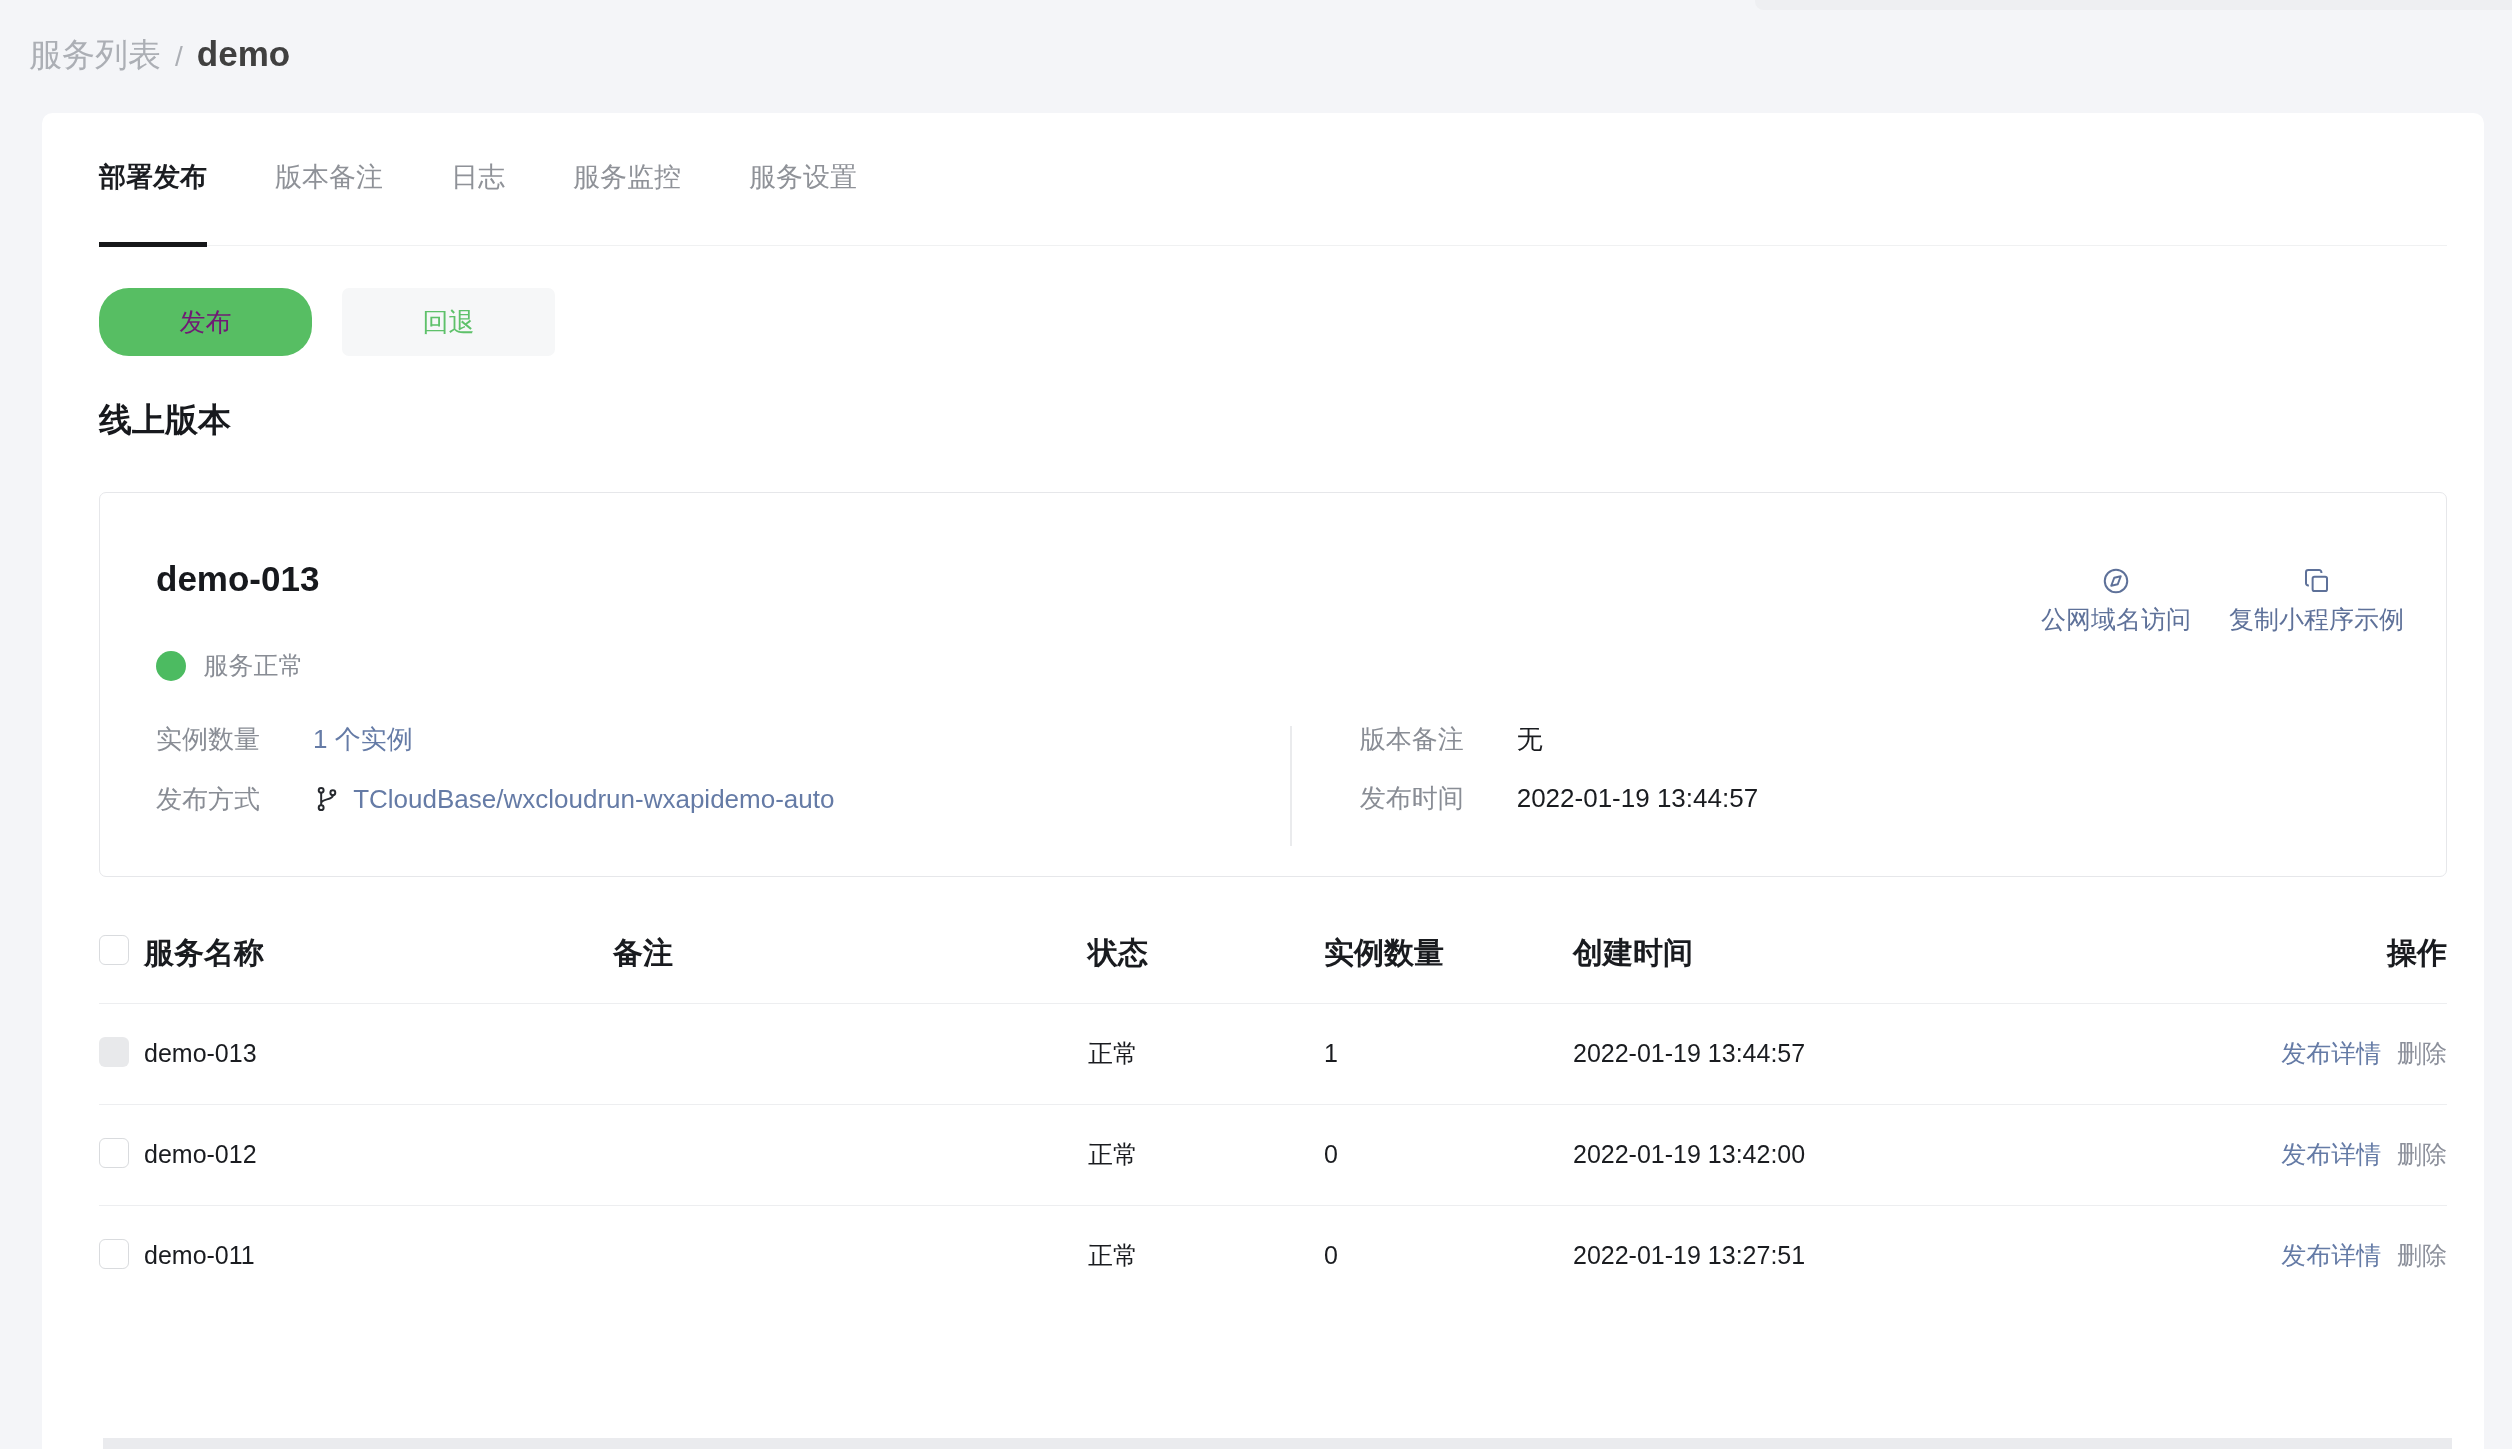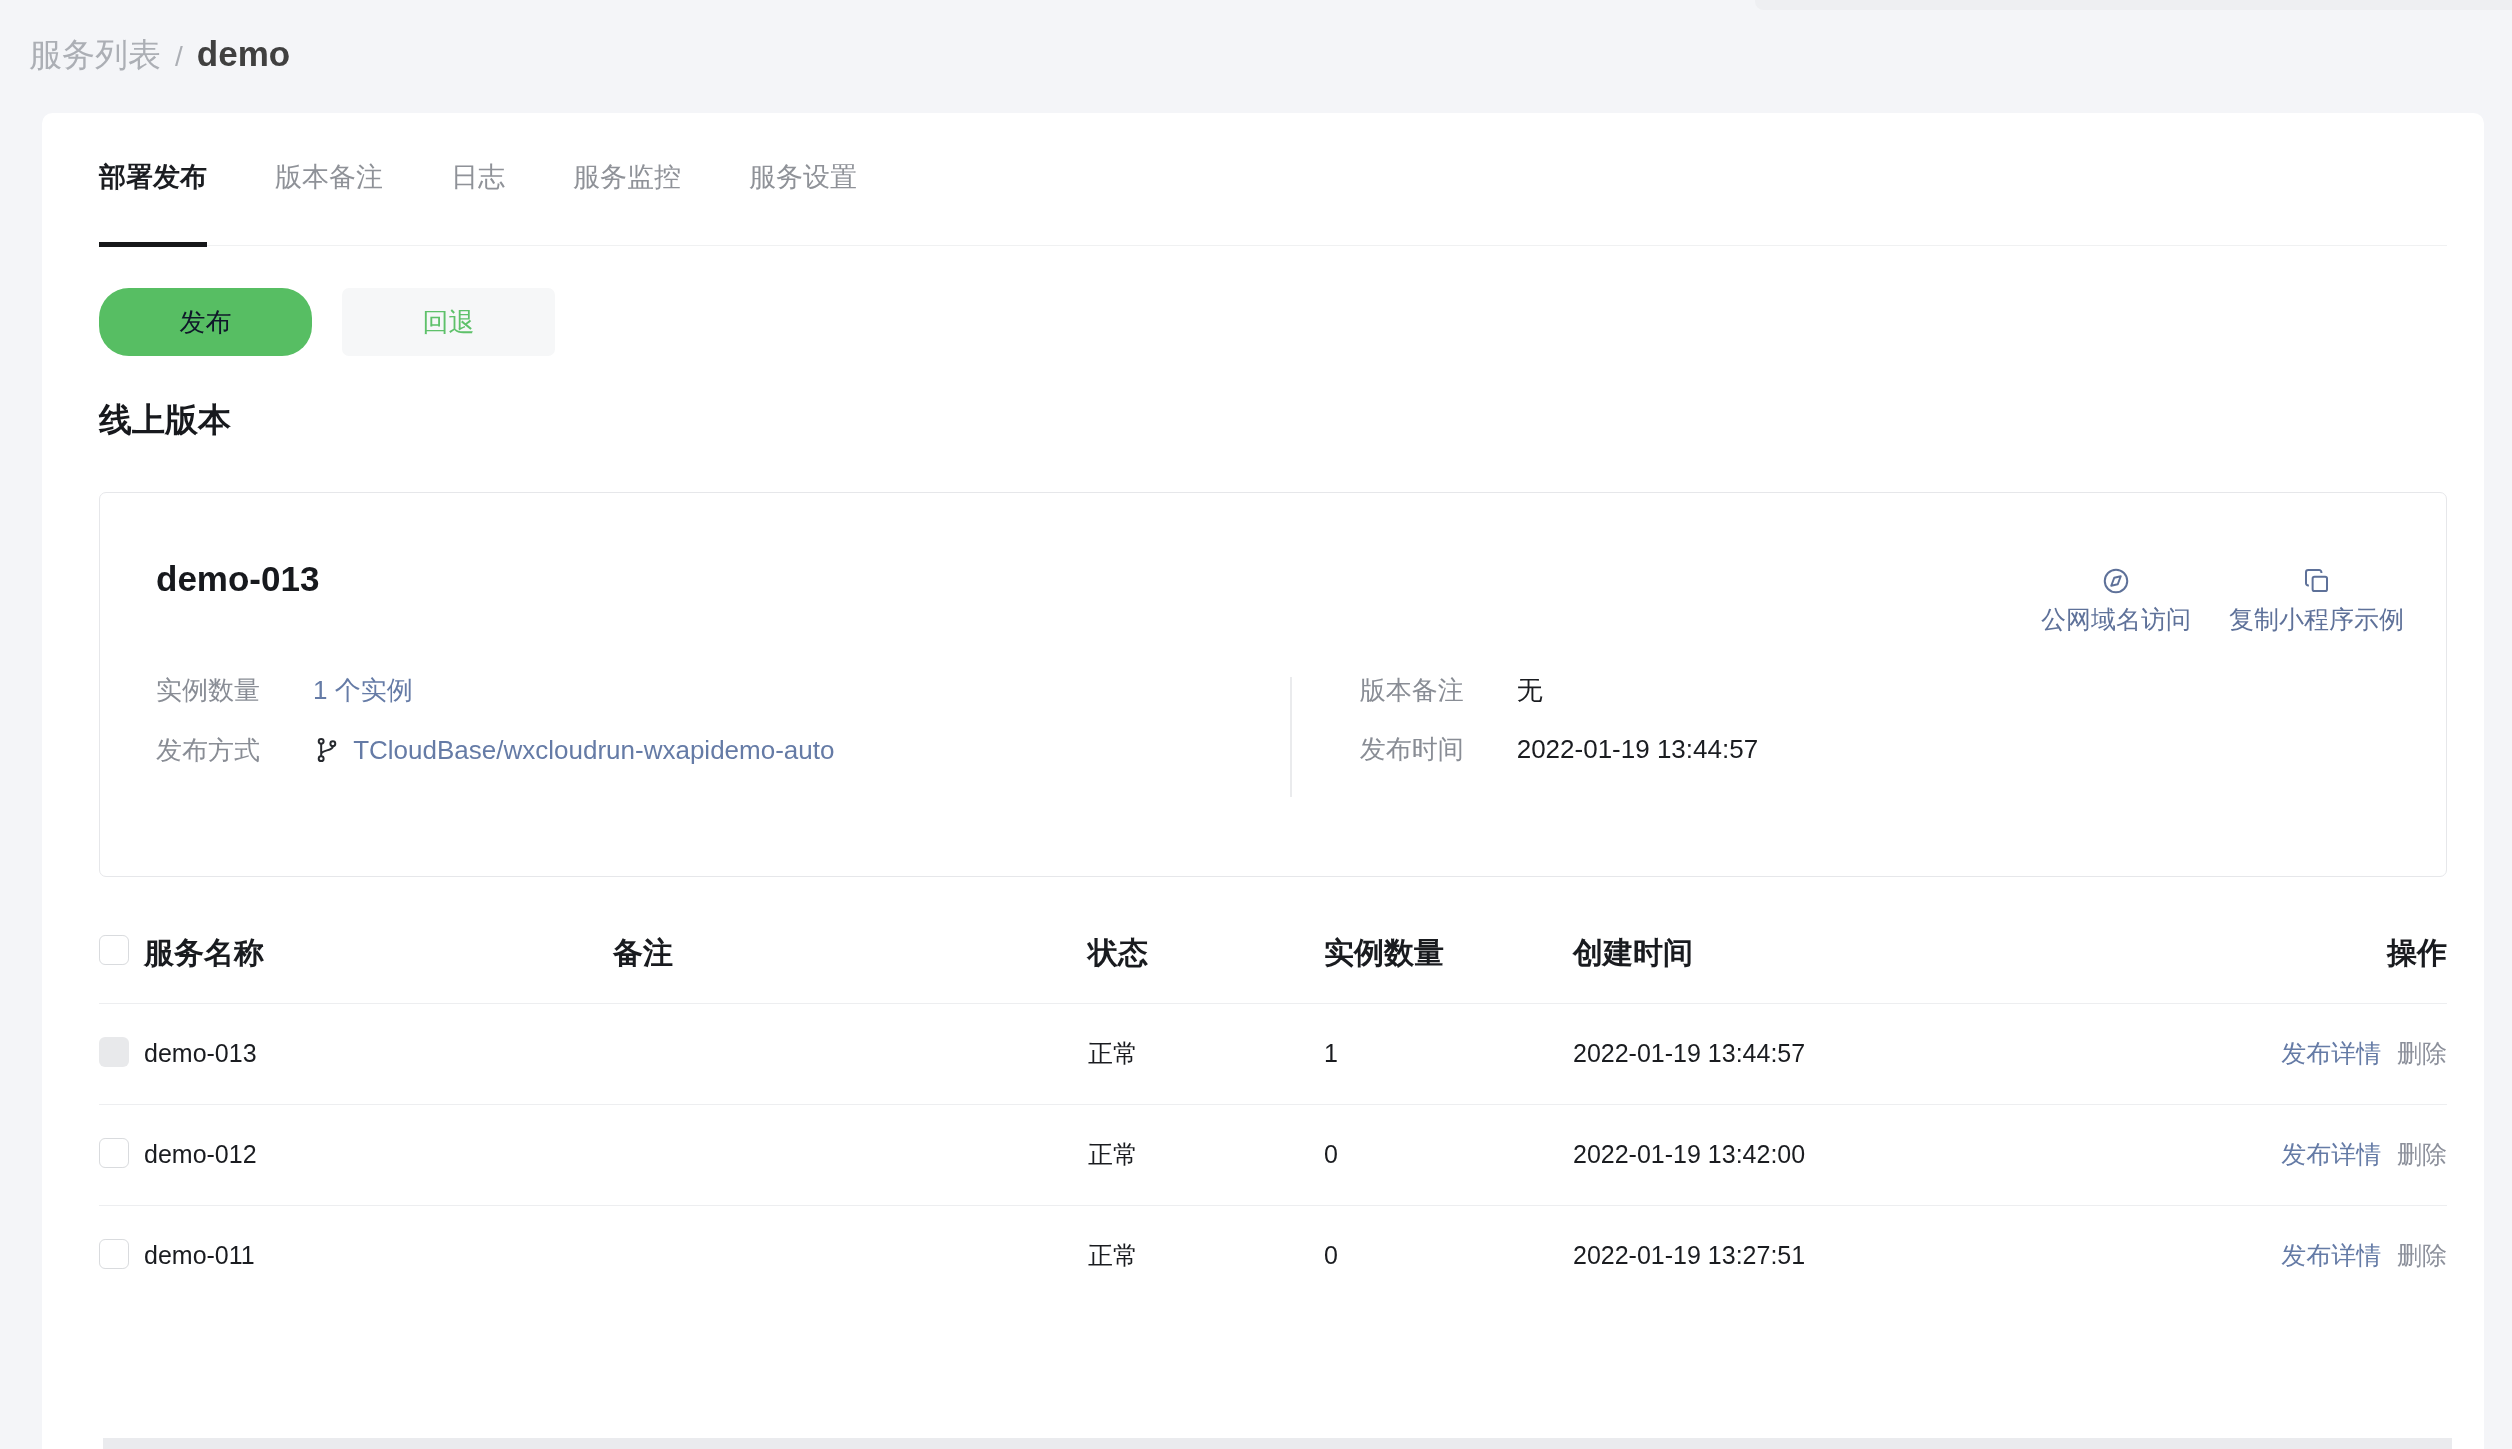--- a/index.html
+++ b/index.html
@@ -28,21 +28,21 @@
     background:var(--panel_bg);border-radius:10.5px 10.5px 0 0;padding:0 37px 0 57px;
   }
   
   .tabbar{display:flex;gap:68px;padding-top:51px;border-bottom:1.7px solid #F0F1F2;}
   .tab{position:relative;font-size:27px;color:var(--tab_inactive);padding-bottom:54px;cursor:pointer;}
   .tab.active{color:var(--tab_active);font-weight:bold;}
   .tab.active::after{content:"";position:absolute;left:0;right:0;bottom:-1.7px;height:4.4px;background:var(--underline);}
   
   .btnrow{margin-top:42px;display:flex;gap:30px;}
   .btn{width:213px;height:68px;border:none;border-radius:7px;font-size:26px;display:flex;align-items:center;justify-content:center;cursor:pointer;font-family:inherit;}
-  .btn.primary{background:var(--green);color:#0f172a;border-radius:30px;}
+  .btn.primary{background:var(--green);color:#701a75;border-radius:30px;}
   .btn.secondary{background:var(--rollback_bg);color:#5EC16A;}
   
   h2.section{margin-top:47px;font-size:33px;color:#17191D;font-weight:bold;}
   h2.section.history{margin-top:117px;}
   
   .card{margin-top:56px;height:385px;border:1.7px solid var(--border);border-radius:7px;padding:0 42px 0 56px;background:#fff;}
   .card-head{display:flex;justify-content:space-between;align-items:flex-start;padding-top:68px;}
   .card-title{font-size:35px;font-weight:bold;color:#17191D;}
   .card-links{display:flex;gap:38px;margin-top:5.2px;}
   .ilink{display:flex;align-items:center;gap:10.5px;font-size:25px;color:var(--link_dark);cursor:pointer;flex-direction:column;}
@@ -119,20 +119,24 @@
             <svg viewBox="0 0 24 24" fill="none" stroke="currentColor" stroke-width="1.6" stroke-linejoin="round">
               <rect x="8.5" y="8.5" width="11.5" height="11.5" rx="1.5"></rect>
               <path d="M5.5 15.5 H5 A1.8 1.8 0 0 1 3.2 13.7 V5 A1.8 1.8 0 0 1 5 3.2 H13.7 A1.8 1.8 0 0 1 15.5 5 V5.5"></path>
             </svg>
           </span>
           <span>复制小程序示例</span>
         </span>
       </div>
     </div>
 
+    <div class="status-row">
+      <span class="dot"></span>
+      <span class="status-text">服务正常</span>
+    </div>
 
     <div class="details">
       <div class="dcol left">
         <div class="frow">
           <span class="flabel">实例数量</span>
           <span class="fvalue link">1 个实例</span>
         </div>
         <div class="frow">
           <span class="flabel">发布方式</span>
           <span class="fvalue link">

